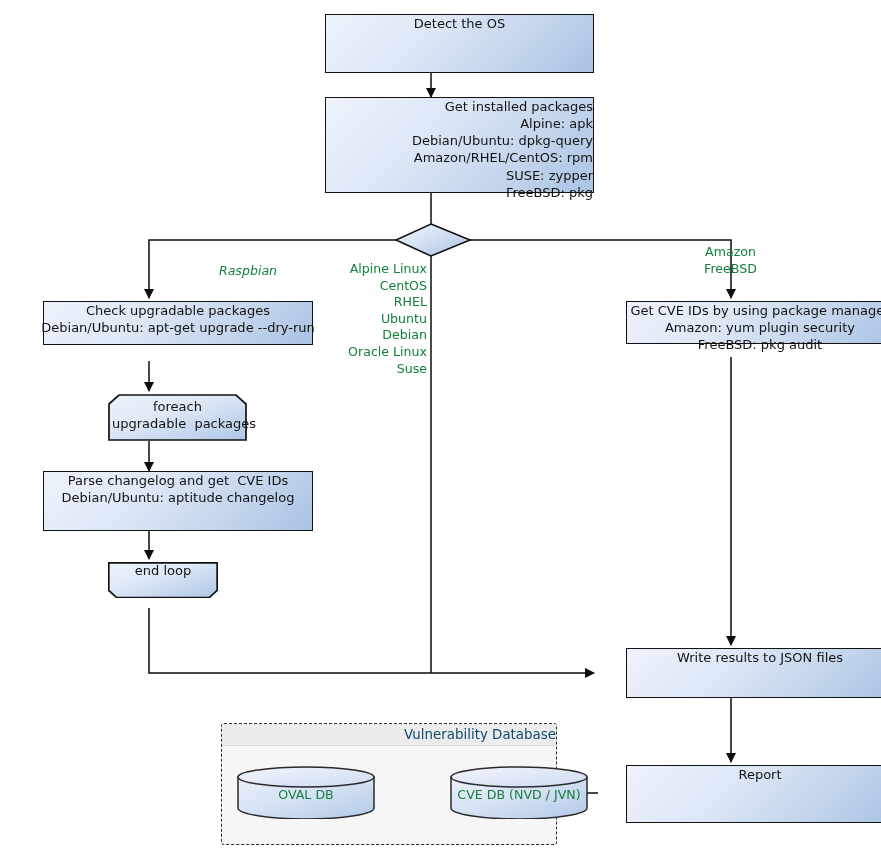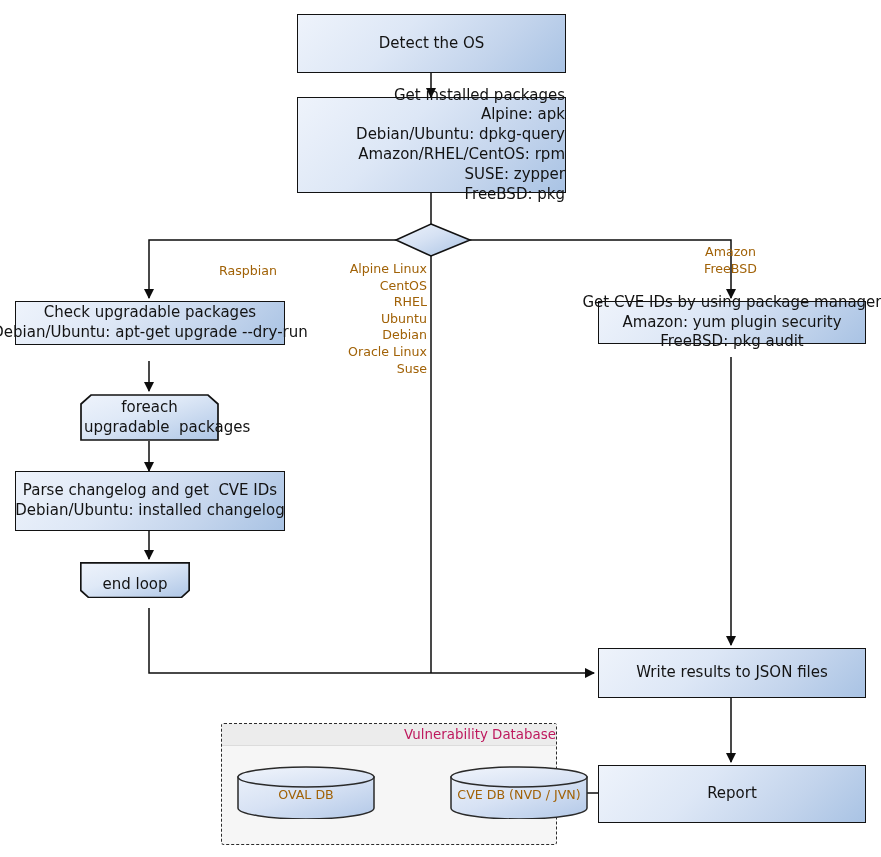--- a/index.html
+++ b/index.html
@@ -21,29 +21,30 @@
   }
   #edges {
     position: absolute;
     left: 0; top: 0;
     width: 881px; height: 857px;
     pointer-events: none;
   }
   .node {
     position: absolute;
     display: flex;
-    align-items: center;
+    align-items: flex-start;
     justify-content: center;
     border: 1.6px solid #121212;
     background: linear-gradient(135deg, #eef3fb 0%, #dde7f6 38%, #c3d4ec 72%, #a9c3e4 100%);
-    font-size: 15px;
+    font-size: 13px;
     line-height: 1.32;
     text-align: center;
     white-space: pre;
     color: #131313;
+    margin-left: 28px;
   }
   .node.right-text {
     text-align: right;
     justify-content: flex-end;
     padding-right: 0;
   }
   .loop-start {
     border: none;
     background: none;
     padding: 4px;
@@ -62,56 +63,56 @@
   .loop-end {
     border: none;
     background: none;
     padding: 0;
   }
   .edge-label {
     position: absolute;
     font-size: 12.6px;
     line-height: 1.32;
     white-space: pre;
-    color: #a16207;
+    color: #15803d;
   }
   .edge-label.right-al { text-align: right; }
   .edge-label.center-al { text-align: center; }
 
   .db-container {
     position: absolute;
     border: 1.7px dashed #2b2b2b;
     background: #f6f6f6;
     border-radius: 3px;
   }
   .db-container-title {
     position: absolute;
     left: 0; right: 0; top: 0;
     height: 22px;
     background: #ececec;
     border-bottom: 1px solid #dcdcdc;
     font-size: 13.4px;
     line-height: 22px;
     text-align: right;
-    color: #be185d;
+    color: #0c4a6e;
     white-space: nowrap;
     overflow: visible;
     padding-right: 0px;
   }
   .cylinder {
     position: absolute;
   }
   .cylinder .label {
     position: absolute;
     left: 0; right: 0;
     top: 50%;
     transform: translateY(-42%);
     text-align: center;
     font-size: 12.6px;
-    color: #a16207;
+    color: #15803d;
     z-index: 3;
   }
 </style>
 </head>
 <body>
 
 <div id="canvas">
 
   <svg id="edges" viewBox="0 0 881 857" width="881" height="857" xmlns="http://www.w3.org/2000/svg">
     <defs>
@@ -188,21 +189,21 @@
         </linearGradient>
       </defs>
       <path d="M 1 46 L 1 10 L 11 1 L 128 1 L 138 10 L 138 46 Z" fill="url(#gloopa)" stroke="#121212" stroke-width="1.7" vector-effect="non-scaling-stroke"></path>
     </svg>
     <span class="label">foreach
 upgradable  packages</span>
   </div>
 
   <div class="node" style="left:15px; top:471px; width:270px; height:60px;">
     <span>Parse changelog and get  CVE IDs
-Debian/Ubuntu: installed changelog</span>
+Debian/Ubuntu: aptitude changelog</span>
   </div>
 
   <div class="node loop-end" style="left:80px; top:562px; width:110px; height:46px;">
     <svg class="shape-fill" viewBox="0 0 139 46" preserveAspectRatio="none">
       <defs>
         <linearGradient id="gloopb" x1="0" y1="0" x2="1" y2="1">
           <stop offset="0%" stop-color="#eef3fb"></stop>
           <stop offset="40%" stop-color="#dfe9f7"></stop>
           <stop offset="100%" stop-color="#aec6e6"></stop>
         </linearGradient>
@@ -219,21 +220,21 @@
   </div>
 
   <div class="node" style="left:598px; top:648px; width:268px; height:50px;">
     <span>Write results to JSON files</span>
   </div>
 
   <div class="node" style="left:598px; top:765px; width:268px; height:58px;">
     <span>Report</span>
   </div>
 
-  <div class="edge-label center-al" style="left:158px; top:263px; width:180px;">Raspbian</div>
+  <div class="edge-label center-al" style="left:158px; top:263px; width:180px;font-style:italic;">Raspbian</div>
 
   <div class="edge-label right-al" style="left:285px; top:261px; width:142px;padding-left:40px;">Alpine Linux
 CentOS
 RHEL
 Ubuntu
 Debian
 Oracle Linux
 Suse</div>
 
   <div class="edge-label center-al" style="left:613px; top:244px; width:235px;">Amazon

